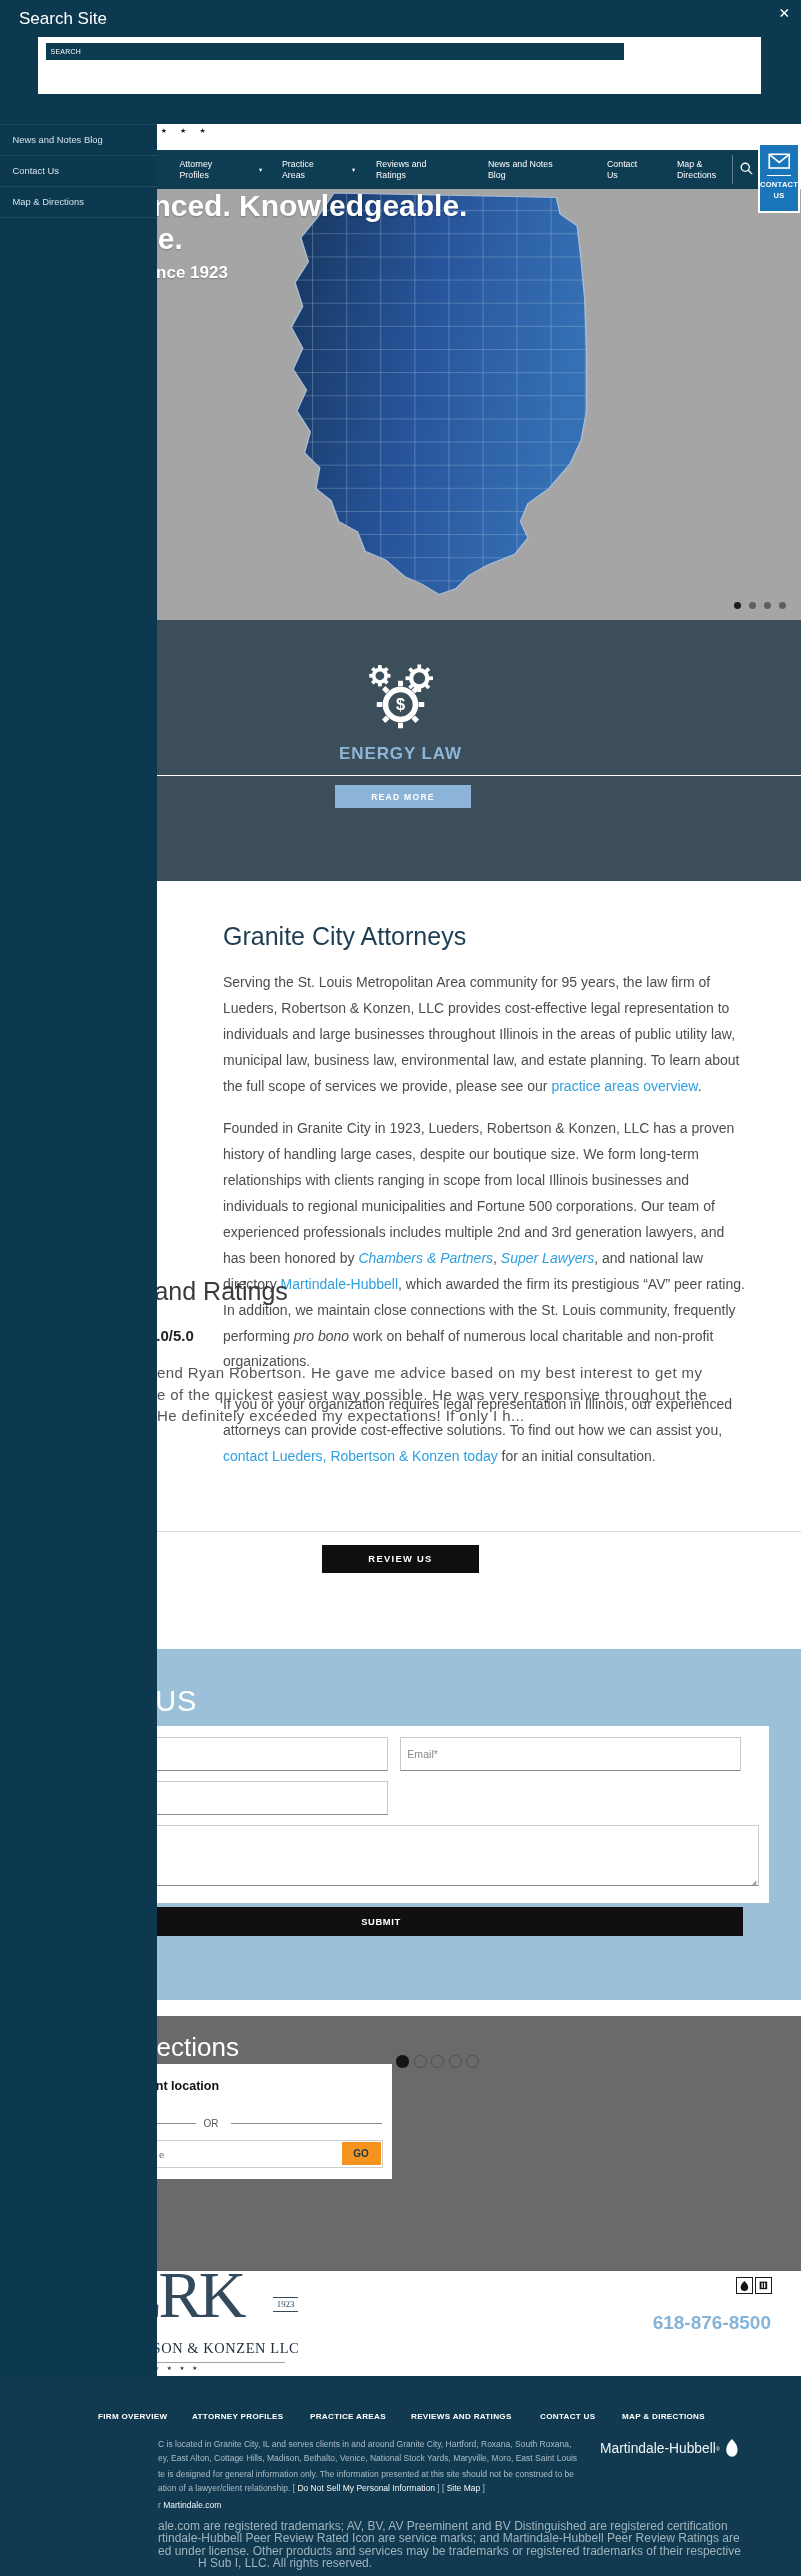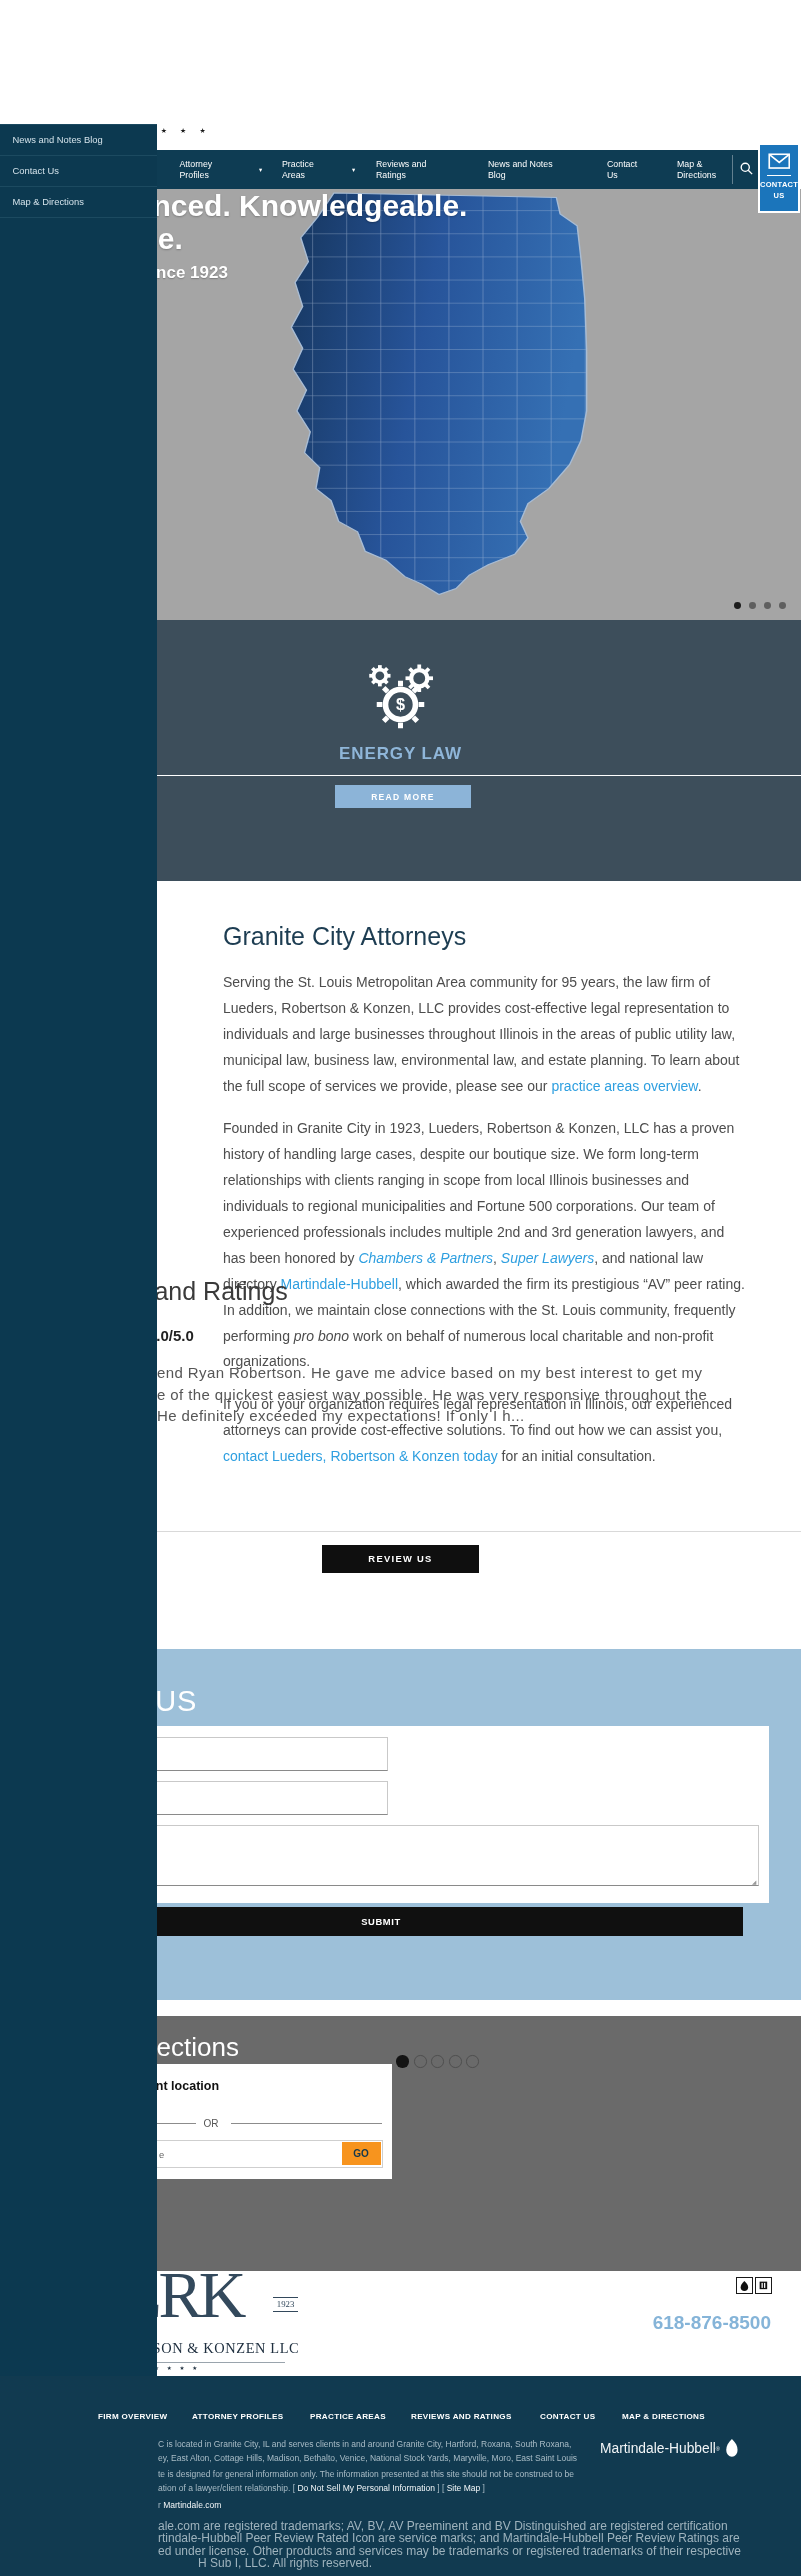--- a/index.html
+++ b/index.html
@@ -231,20 +231,21 @@
     <div class="abs rev-quote" style="left:157px;top:483px;">end Ryan Robertson. He gave me advice based on my best interest to get my</div>
     <div class="abs rev-quote" style="left:157px;top:526px;">He definitely exceeded my expectations! If only I h...</div>
     <div class="abs rev-line"></div>
     <div class="abs review-us">REVIEW US</div>
   </div>
 
   <div class="abs contact-band">
     <div class="contact-head">CONTACT US</div>
     <div class="form-card">
       <input class="field" style="left: 27.5px; top: 11.3px; width: 341px; height: 34px;">
+      <input class="field" style="left: 381px; top: 11.3px; width: 341px; height: 34px;" placeholder="Email*">
       <input class="field" style="left: 27.5px; top: 55px; width: 341px; height: 34px;">
       <div class="field" style="left:27.5px;top:99px;width:712px;height:61px;">
         <span class="resize-h">◢</span>
       </div>
     </div>
     <div class="submit-bar">SUBMIT</div>
   </div>
 
   <div class="abs directions">
     <div class="dir-head">Map &amp; Directions</div>
@@ -313,20 +314,28 @@
     <div class="ftxt" style="top:124px;">
       <span>r </span><a class="white">Martindale.com</a>
     </div>
 
     <div class="ftxt ftm" style="top:143px;">ale.com are registered trademarks; AV, BV, AV Preeminent and BV Distinguished are registered certification</div>
     <div class="ftxt ftm" style="top:155px;">rtindale-Hubbell Peer Review Rated Icon are service marks; and Martindale-Hubbell Peer Review Ratings are</div>
     <div class="ftxt ftm" style="top:168px;">ed under license. Other products and services may be trademarks or registered trademarks of their respective</div>
     <div class="ftxt ftm" style="top:180px;padding-left:40px;">H Sub I, LLC. All rights reserved.</div>
   </div>
 
+  <div class="abs search-overlay">
+    <div class="abs search-title">Search Site</div>
+    <div class="abs close-x">✕</div>
+    <div class="abs search-panel">
+      <input class="abs search-input" placeholder="SEARCH" style="">
+      <div class="abs go-link">GO</div>
+    </div>
+  </div>
 
   <div class="abs sidebar">
     <span class="sb-item">News and Notes Blog</span>
     <span class="sb-item">Contact Us</span>
     <span class="sb-item">Map &amp; Directions</span>
   </div>
 
 </div>
 
 

